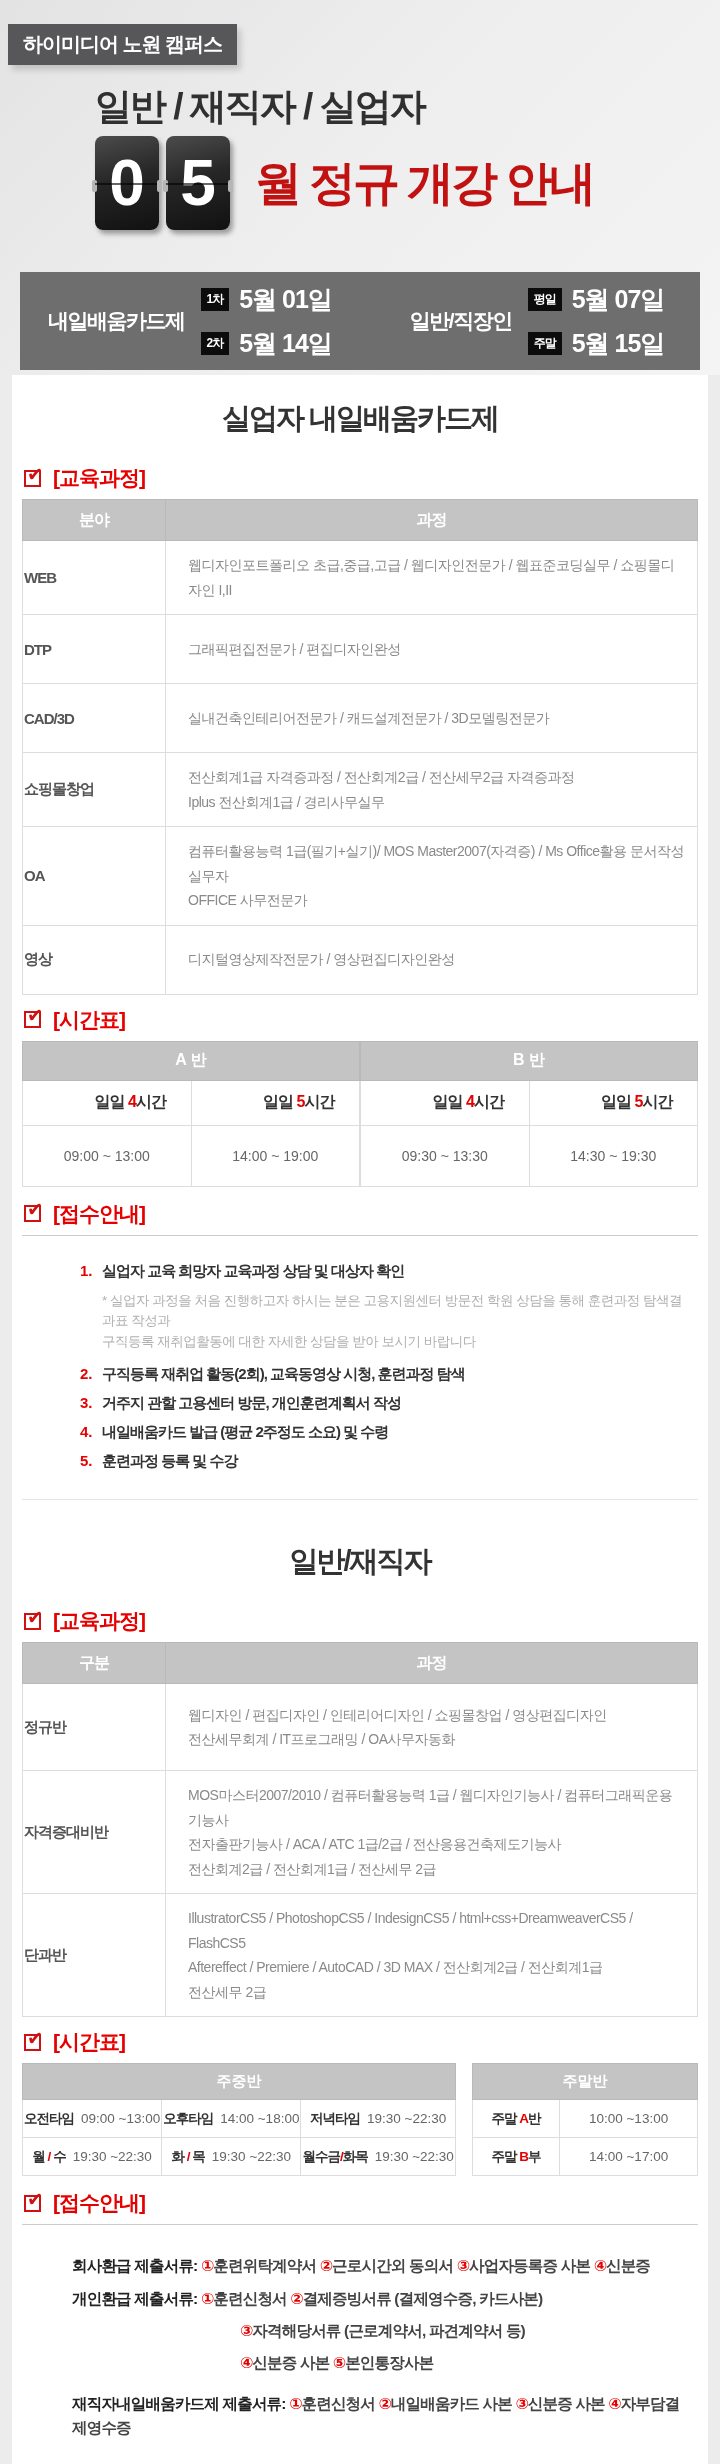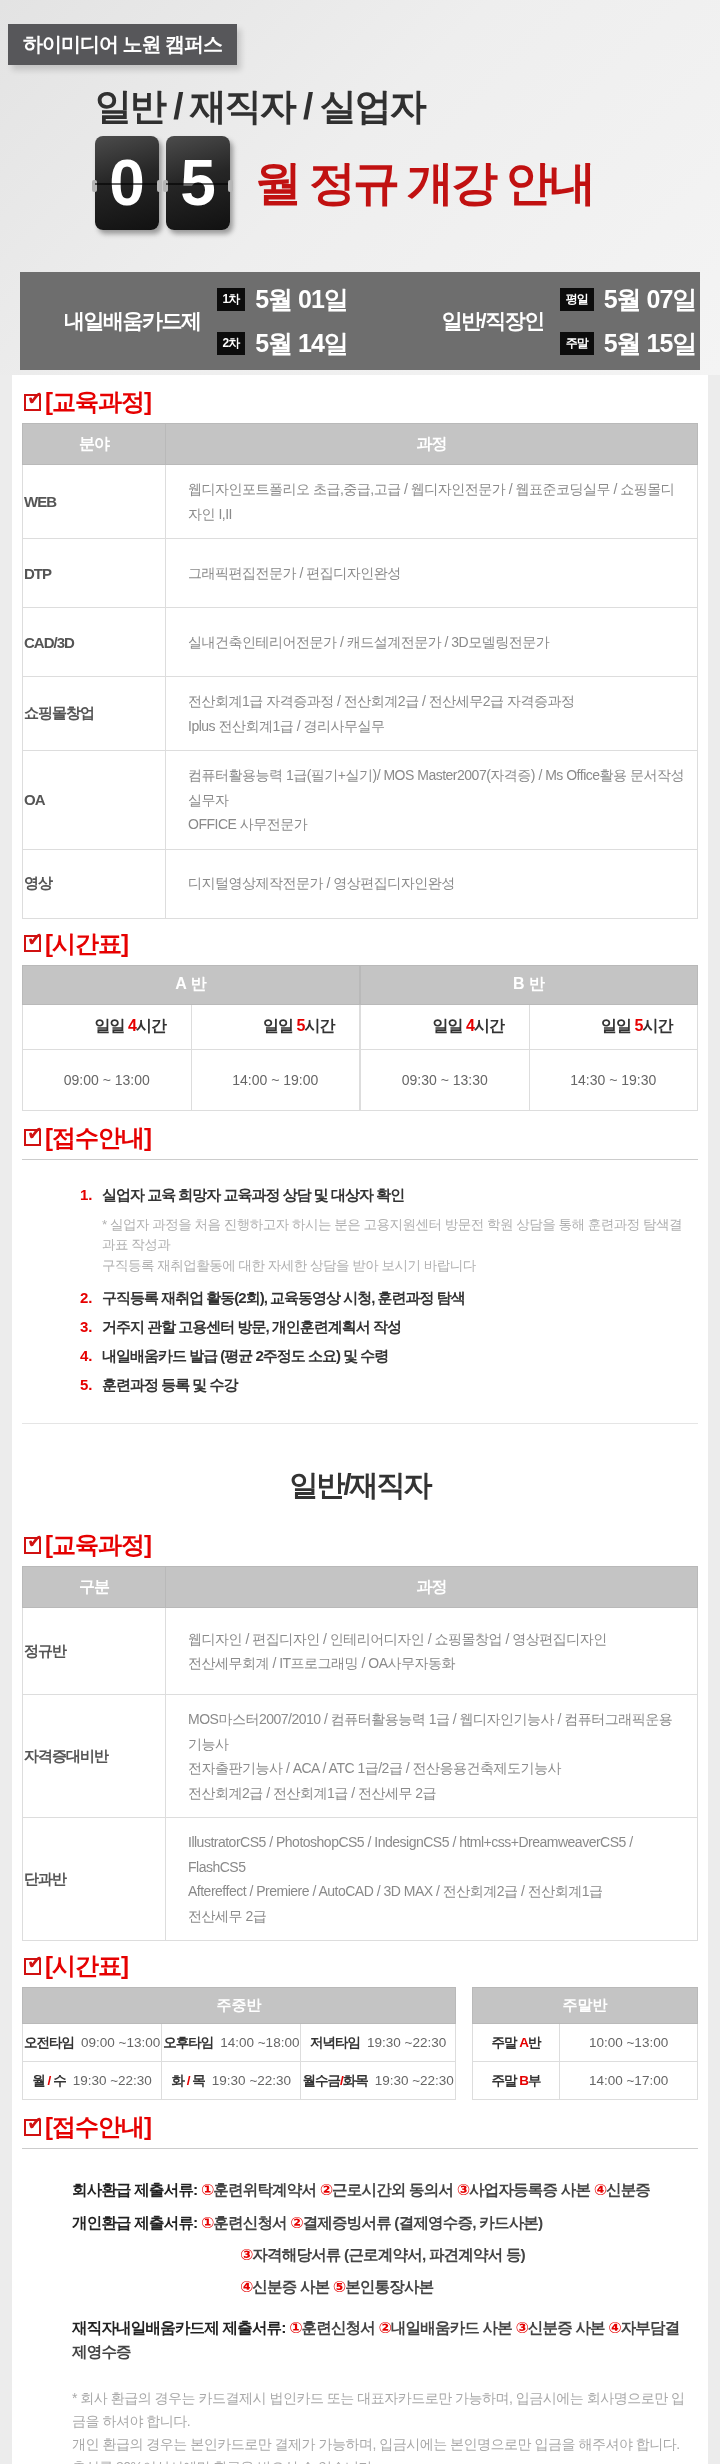--- a/index.html
+++ b/index.html
@@ -12,34 +12,34 @@
   .audience{position:absolute;top:82px;left:95px;font-size:37px;font-weight:bold;color:#303030;letter-spacing:-2px;}
   .fliprow{position:absolute;top:136px;left:95px;display:flex;align-items:center;}
   .flip{width:64px;height:94px;margin-right:7px;border-radius:8px;background:linear-gradient(165deg,#4c4c4c 0%,#262626 45%,#111 100%);color:#fff;font-size:64px;font-weight:bold;display:flex;align-items:center;justify-content:center;position:relative;box-shadow:3px 4px 5px rgba(0,0,0,.35);}
   .flip .mid{position:absolute;left:0;right:0;top:50%;height:2px;background:rgba(0,0,0,.6);}
   .flip::before,.flip::after{content:"";position:absolute;top:44px;width:5px;height:12px;background:#b5b5b5;border-radius:2px;}
   .flip::before{left:-3px;} .flip::after{right:-3px;}
   .redtitle{font-size:47px;font-weight:bold;color:#c11111;letter-spacing:-3px;margin-left:18px;white-space:nowrap;}
   .banner{position:absolute;left:20px;right:20px;top:272px;height:98px;background:#6e6e6e;display:flex;align-items:center;}
   .bgroup{display:flex;align-items:center;}
   .bgroup.left{margin-left:28px;} .bgroup.right{margin-left:78px;}
-  .blabel{color:#fff;font-size:21px;font-weight:bold;letter-spacing:-1.5px;margin-left:16px;}
+  .blabel{color:#fff;font-size:21px;font-weight:bold;letter-spacing:-1.5px;}
   .brows{margin-left:16px;display:flex;flex-direction:column;gap:11px;}
   .brow{display:flex;align-items:center;}
   .btag{background:#0c0c0c;color:#fff;font-size:12px;font-weight:bold;padding:3px 6px;letter-spacing:-1px;}
   .bdate{color:#fff;font-size:25px;font-weight:bold;margin-left:10px;letter-spacing:-1px;white-space:nowrap;}
 
   
   .content{margin:0 12px;background:#fff;padding:2px 10px 0;}
   .sec-title{text-align:center;font-size:29px;font-weight:bold;color:#333;letter-spacing:-2px;margin:0;padding:22px 0 14px;}
   .sec-title.second{padding-top:42px;}
   .chkrow{display:flex;align-items:center;margin:12px 0 8px;height:26px;}
   .chk{display:inline-block;width:13px;height:13px;border:2px solid #d01111;position:relative;margin-left:2px;}
   .chk::after{content:"\2714";color:#d01111;font-size:19px;font-weight:bold;position:absolute;top:-9px;left:1px;}
-  .chkrow .txt{font-size:24px;font-weight:bold;letter-spacing:-1px;margin-left:4px;color:#e60000;}
+  .chkrow .txt{font-size:21px;font-weight:bold;letter-spacing:-1px;margin-left:12px;color:#e60000;}
 
   table.course{width:100%;border-collapse:collapse;border:1px solid #c9c9c9;margin-bottom:10px;}
   table.course th{background:#c4c4c4;color:#fff;font-size:16px;font-weight:bold;height:38px;border:1px solid #b9b9b9;letter-spacing:-1px;}
   table.course td{border:1px solid #ddd;background:#fff;}
   td.field{width:140px;text-align:left;color:#555;font-weight:bold;font-size:15px;letter-spacing:-1px;}
   td.ctext{padding:12px 12px 12px 22px;color:#8a8a8a;font-size:14px;line-height:1.75;white-space:pre-line;letter-spacing:-0.5px;height:44px;}
   table.course.general td.ctext{height:62px;}
 
   .tt-wrap{display:flex;margin:4px 0 14px;}
   table.tt{border-collapse:collapse;border:1px solid #c9c9c9;flex:1;}
@@ -115,20 +115,21 @@
             <span class="btag">주말</span>
             <span class="bdate">5월 15일</span>
           </div>
         </div>
       </div>
     </div>
   </div>
 
   <div class="content">
 
+    <h2 class="sec-title">실업자 내일배움카드제</h2>
 
     <div class="chkrow">
       <span class="chk"></span>
       <span class="txt">[교육과정]</span>
     </div>
     <table class="course">
       <tbody>
           <tr>
         <th style="width:140px">분야</th>
         <th>과정</th>

